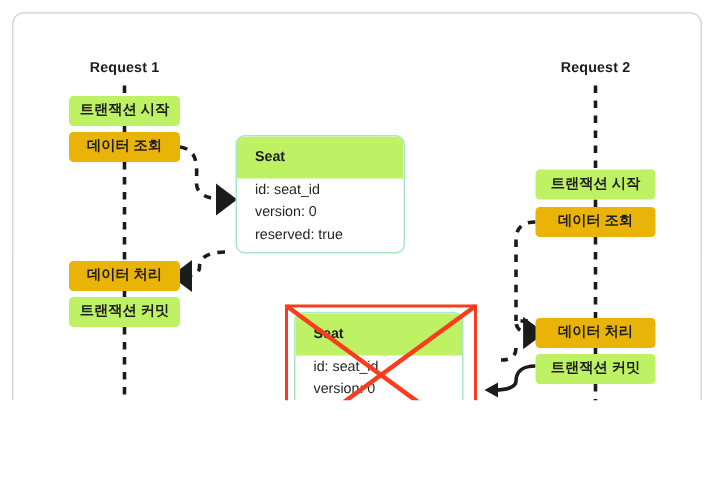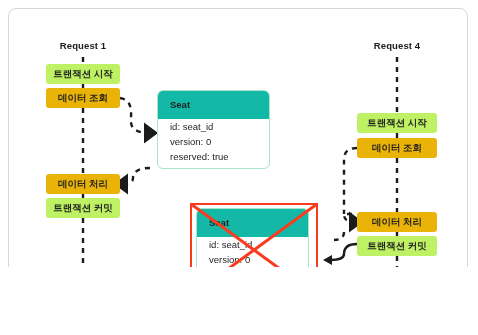--- a/index.html
+++ b/index.html
@@ -65,21 +65,21 @@
     box-sizing: border-box;
     background: #ffffff;
     border: 1px solid #a9e7c6;
     border-radius: 6px;
     overflow: hidden;
   }
   .card-header {
     box-sizing: border-box;
     height: 28px;
     line-height: 28px;
-    background: #14b8a6;
+    background: #bef264;
     padding-left: 12px;
     font-size: 9.5px;
     font-weight: bold;
     color: #1f1f1f;
   }
   .card-body {
     box-sizing: border-box;
     padding: 0 0 6px 12px;
   }
   .card-row {
@@ -142,21 +142,21 @@
     <polygon points="323,260 332,255 332,265" fill="#1b1b1b"></polygon>
   </svg>
 
   <div class="lane-title" style="left:53px; top:40px; width:60px;">Request 1</div>
 
   <div class="step orange" style="left:46px; top:64px; width:74px;">트랜잭션 시작</div>
   <div class="step green" style="left:46px; top:88px; width:74px;">데이터 조회</div>
   <div class="step green" style="left:46px; top:174px; width:74px;">데이터 처리</div>
   <div class="step orange" style="left:46px; top:198px; width:74px;">트랜잭션 커밋</div>
 
-  <div class="lane-title" style="left:367px; top:40px; width:60px;">Request 4</div>
+  <div class="lane-title" style="left:367px; top:40px; width:60px;">Request 2</div>
 
   <div class="step orange" style="left:357px; top:113px; width:80px;">트랜잭션 시작</div>
   <div class="step green" style="left:357px; top:138px; width:80px;">데이터 조회</div>
   <div class="step green" style="left:357px; top:212px; width:80px;">데이터 처리</div>
   <div class="step orange" style="left:357px; top:236px; width:80px;">트랜잭션 커밋</div>
 
   <div class="card" style="left:157px; top:90px; width:113px; height:79px;">
     <div class="card-header">Seat</div>
     <div class="card-body">
       <div class="card-row">id: seat_id</div>

